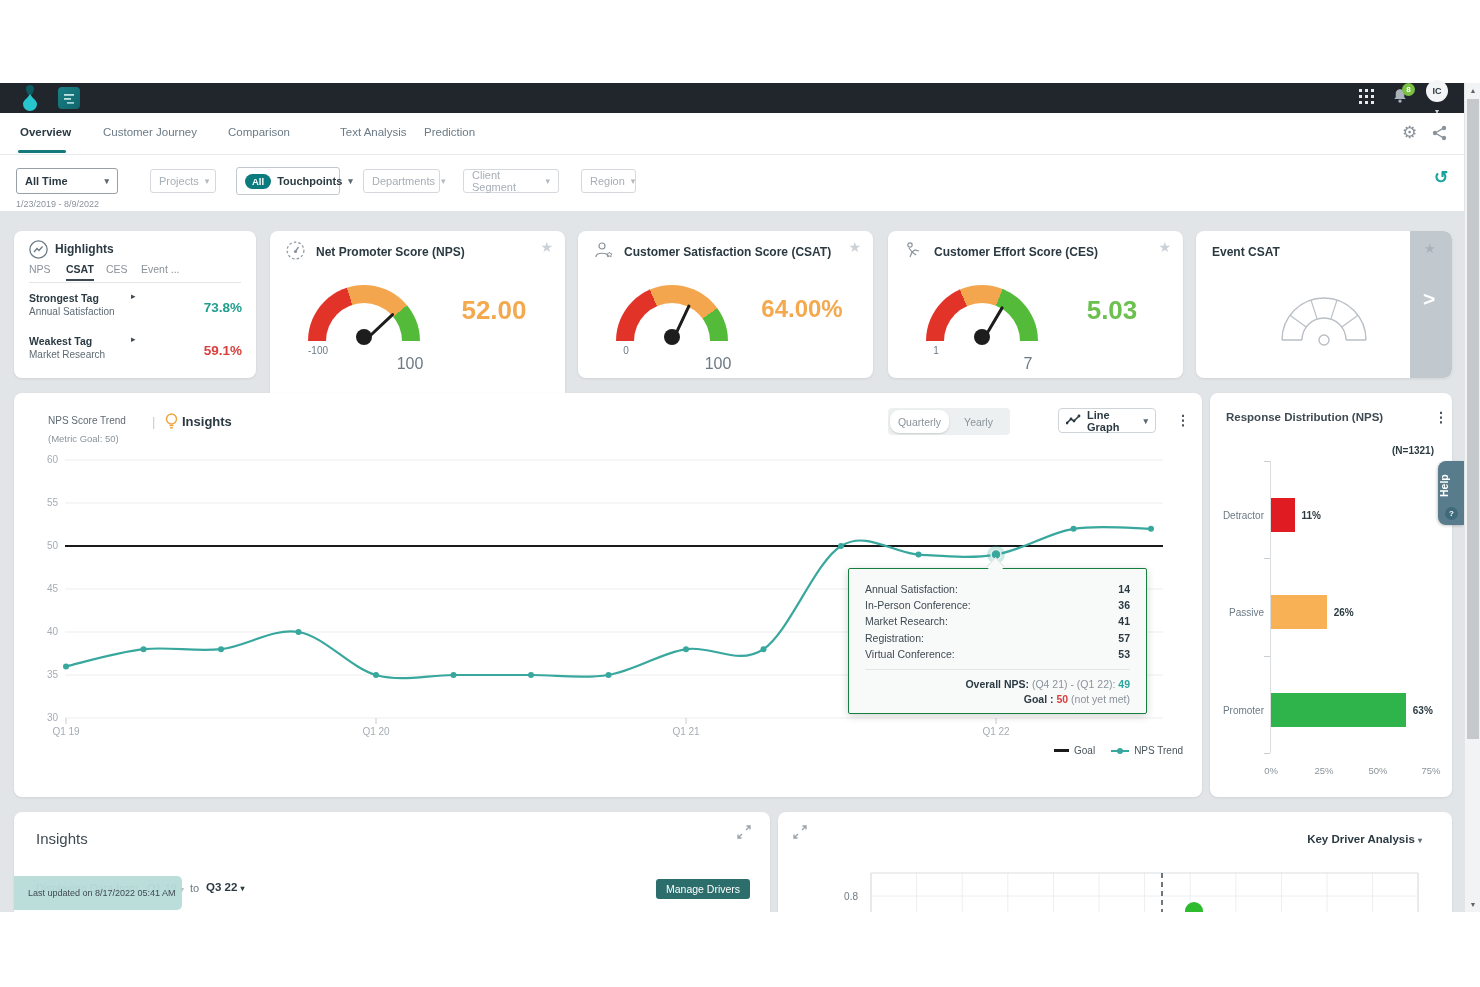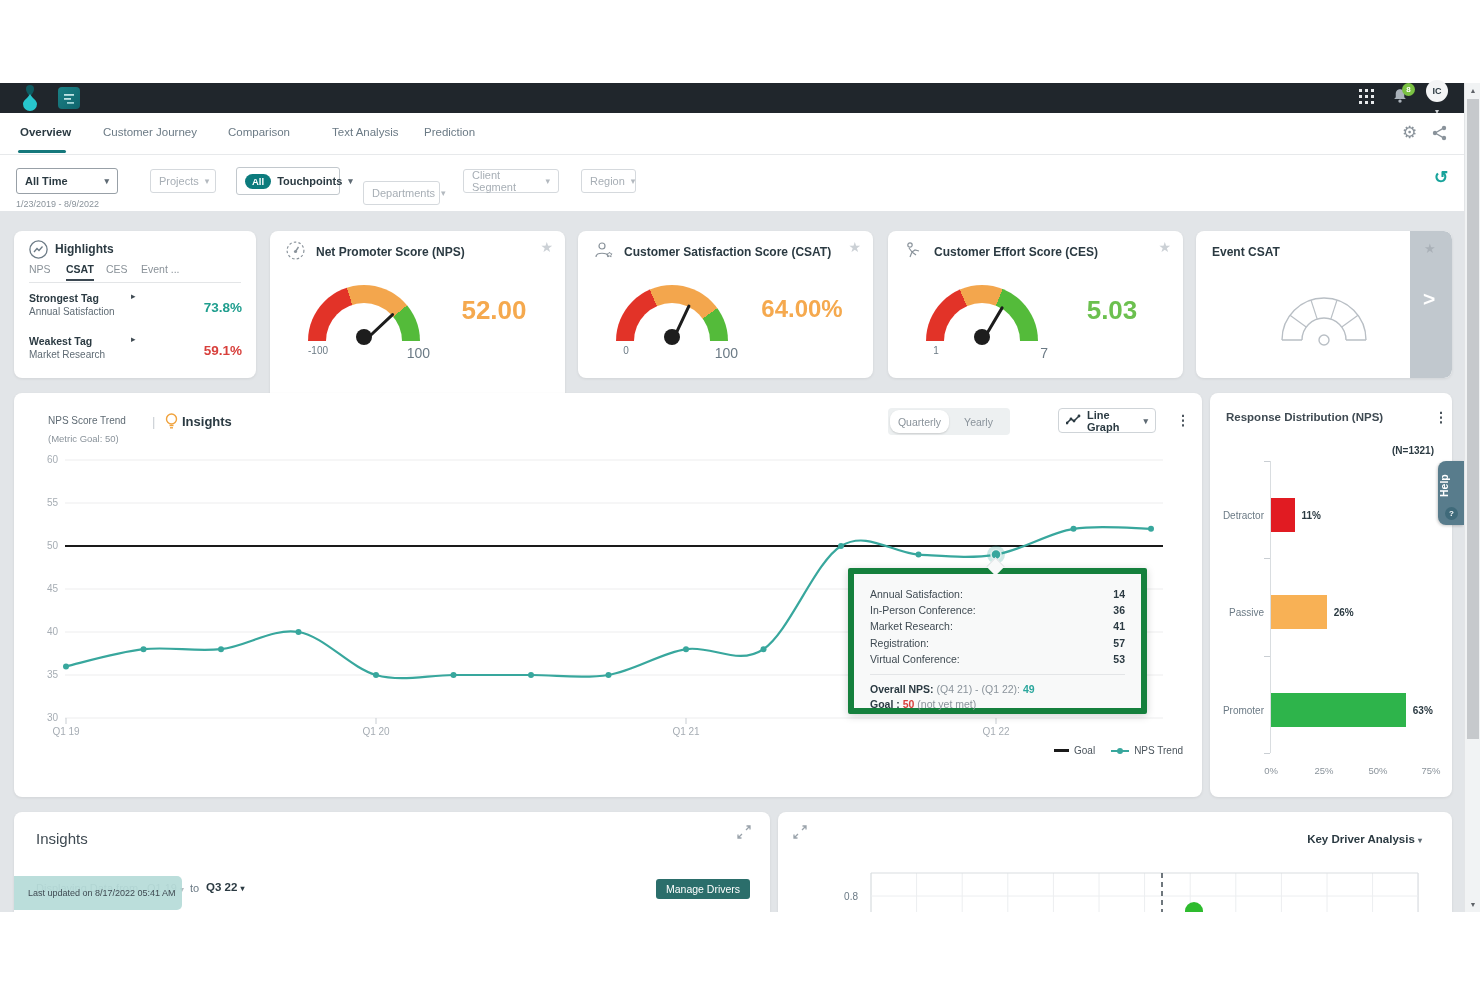--- a/index.html
+++ b/index.html
@@ -33,39 +33,39 @@
   .card { position:absolute; background:#fff; border-radius:8px; box-shadow:0 1px 3px rgba(0,0,0,.08); }
   .kpi-title { position:absolute; left:46px; top:14px; font-size:12px; font-weight:bold; color:#2b3a42; }
   .kpi-icon { position:absolute; left:16px; top:10px; }
   .kpi-star { position:absolute; right:12px; top:8px; color:#ccd1d6; font-size:14px; cursor:pointer; }
   .gauge-wrap { position:absolute; left:38px; top:54px; width:112px; height:56px; }
   .gauge { position:absolute; left:0; top:0; width:112px; height:56px; border-radius:112px 112px 0 0; }
   .gauge-inner { position:absolute; left:18px; top:18px; width:76px; height:38px; background:#fff; border-radius:76px 76px 0 0; }
   .needle { position:absolute; left:54.5px; bottom:0; width:3px; height:40px; background:#1d1d1d; border-radius:2px; transform-origin:50% 100%; }
   .hub { position:absolute; left:48px; bottom:-4px; width:16px; height:16px; border-radius:50%; background:#1d1d1d; }
   .gmin { position:absolute; left:-10px; top:60px; width:40px; text-align:center; font-size:10px; color:#6b7a85; }
-  .gmax { position:absolute; right:-10px; top:60px; width:40px; text-align:right; font-size:14px; color:#6b7a85; }
+  .gmax { position:absolute; right:-10px; top:70px; width:40px; text-align:center; font-size:16px; color:#6b7a85; }
   .kpi-value { position:absolute; left:168px; top:64px; width:112px; text-align:center; font-size:26px; font-weight:bold; }
 
   
   .hl-tab { font-size:10.5px; color:#8a9299; padding-bottom:4px; cursor:pointer; }
   .hl-tab.active { color:#2b3a42; font-weight:bold; border-bottom:2px solid #3c4852; }
   .hl-label { font-size:10.5px; font-weight:bold; color:#2b3a42; }
   .hl-tag { font-size:10px; color:#5f6b74; }
   .hl-val { position:absolute; right:14px; font-size:13.5px; font-weight:bold; }
 
   
   .toggle-group { position:absolute; left:874px; top:15px; width:122px; height:27px; background:#edf0f1; border-radius:4px; display:flex; align-items:center; padding:2px; }
   .toggle { flex:1; height:23px; display:flex; align-items:center; justify-content:center; font-size:10.5px; color:#8a939b; border-radius:9px; cursor:pointer; }
   .toggle.active { background:#fff; color:#8a939b; box-shadow:0 1px 2px rgba(0,0,0,.15); }
   .graph-dd { position:absolute; left:1044px; top:15px; width:98px; height:25px; border:1px solid #cfd4d8; border-radius:4px; display:flex; align-items:center; gap:5px; padding:0 7px; font-size:11px; font-weight:bold; color:#2b3a42; cursor:pointer; }
   .kebab { font-size:14px; color:#4a545c; font-weight:bold; cursor:pointer; line-height:1; }
 
   
-  .ttip { position:absolute; left:834px; top:175px; width:299px; height:146px; background:#f8f9f9; border:6px solid #15803d; border-radius:2px; box-shadow:0 2px 8px rgba(0,0,0,.18); z-index:3; padding:12px 16px 0 16px; }
+  .ttip { position:absolute; left:834px; top:175px; width:299px; height:146px; background:#f8f9f9; border:1px solid #15803d; border-radius:2px; box-shadow:0 2px 8px rgba(0,0,0,.18); z-index:3; padding:12px 16px 0 16px;text-align:right; }
   .ttip-row { display:flex; justify-content:space-between; font-size:10.5px; color:#3f4a52; line-height:16.2px; }
   .ttip-row b { color:#2b3a42; }
   .ttip-sep { border-top:1px solid #e3e5e7; margin:7px 0 7px 0; }
   .ttip-ptr { position:absolute; left:975px; top:167px; width:13px; height:13px; background:#f8f9f9; border-left:1px solid #e2e4e6; border-top:1px solid #e2e4e6; transform:rotate(45deg); z-index:4; }
 
   
   .dist-bar { position:absolute; left:61px; height:34px; }
   .dist-cat { position:absolute; width:54px; text-align:right; font-size:10px; color:#6b7a85; }
   .dist-pct { position:absolute; font-size:10px; font-weight:bold; color:#2b3a42; }
   .dist-xt { position:absolute; top:372px; width:40px; text-align:center; font-size:9.5px; color:#8a939b; }
@@ -132,21 +132,21 @@
         <span class="avatar">IC</span>
         <span style="color:#cfd3d7;font-size:8px;">▾</span>
       </span>
     </div>
   </div>
 
   <div class="abs tabbar">
     <span class="tab active" style="left:20px;">Overview</span>
     <span class="tab" style="left:103px;">Customer Journey</span>
     <span class="tab" style="left:228px;">Comparison</span>
-    <span class="tab" style="left:332px;">Text Analysis</span>
+    <span class="tab" style="left:340px;">Text Analysis</span>
     <span class="tab" style="left:424px;">Prediction</span>
     <span class="tab-underline"></span>
     <span class="abs" style="left:1402px;top:9px;font-size:17px;color:#8a939b;cursor:pointer;">⚙</span>
     <span class="abs" style="left:1432px;top:12px;cursor:pointer;">
       <svg width="15" height="16" viewBox="0 0 15 16">
         <circle cx="12" cy="3" r="2.2" fill="#8a939b"></circle>
           <circle cx="3" cy="8" r="2.2" fill="#8a939b"></circle>
           <circle cx="12" cy="13" r="2.2" fill="#8a939b"></circle>
         <line x1="4.8" y1="7" x2="10.3" y2="3.9" stroke="#8a939b" stroke-width="1.4"></line>
         <line x1="4.8" y1="9" x2="10.3" y2="12.1" stroke="#8a939b" stroke-width="1.4"></line>
@@ -162,21 +162,21 @@
     <div class="abs" style="left:16px;top:44px;font-size:9px;color:#8a939b;">1/23/2019 - 8/9/2022</div>
     <div class="dd" style="left:150px;top:14px;width:66px;height:24px;">
       <span>Projects</span>
       <span class="car">▾</span>
     </div>
     <div class="dd" style="left:236px;top:12px;width:104px;height:28px;border-color:#c2c8cd;color:#2b3a42;font-weight:bold;">
       <span class="pill">All</span>
       <span>Touchpoints</span>
       <span class="car" style="color:#5f6b74;">▾</span>
     </div>
-    <div class="dd" style="left:363px;top:14px;width:77px;height:24px;margin-top:12px;">
+    <div class="dd" style="left:363px;top:14px;width:77px;height:24px;">
       <span>Departments</span>
       <span class="car">▾</span>
     </div>
     <div class="dd" style="left:463px;top:14px;width:96px;height:24px;">
       <span>Client Segment</span>
       <span class="car">▾</span>
     </div>
     <div class="dd" style="left:581px;top:14px;width:55px;height:24px;">
       <span>Region</span>
       <span class="car">▾</span>

